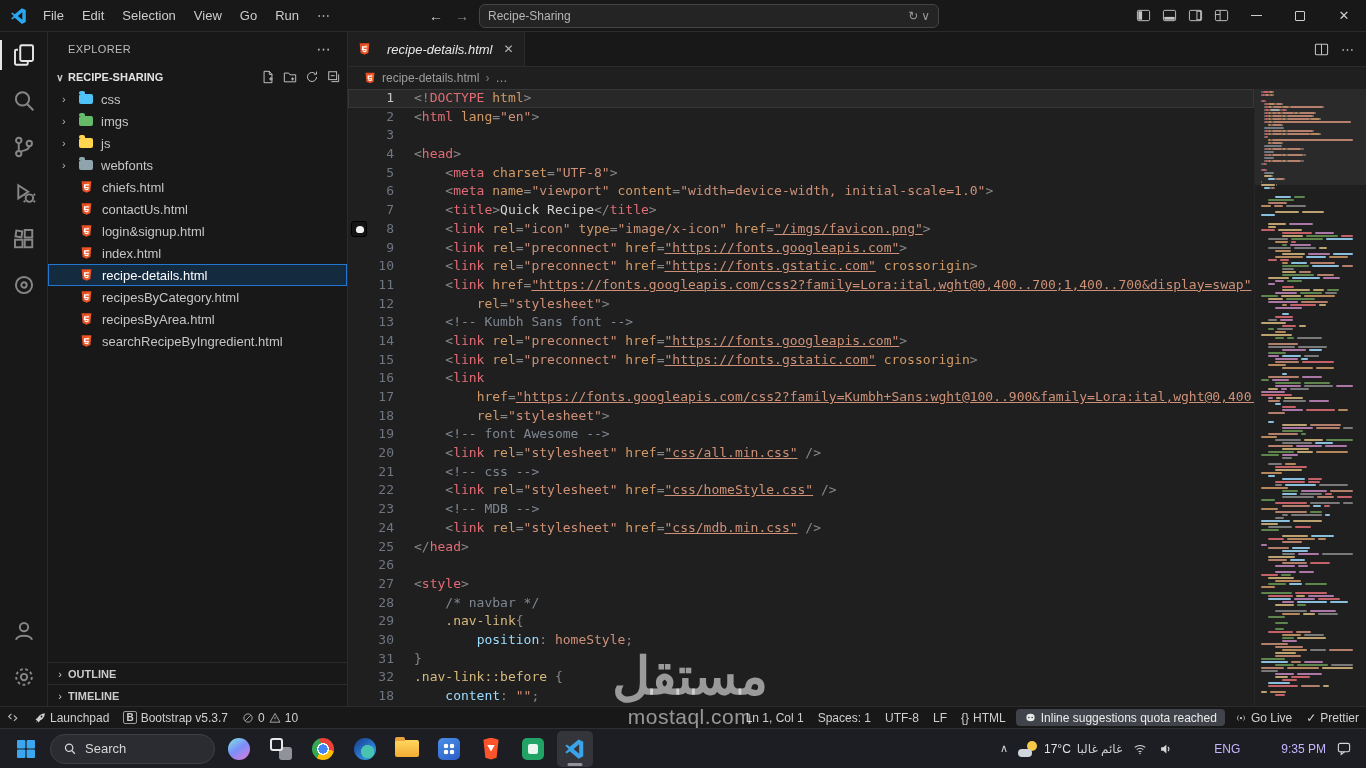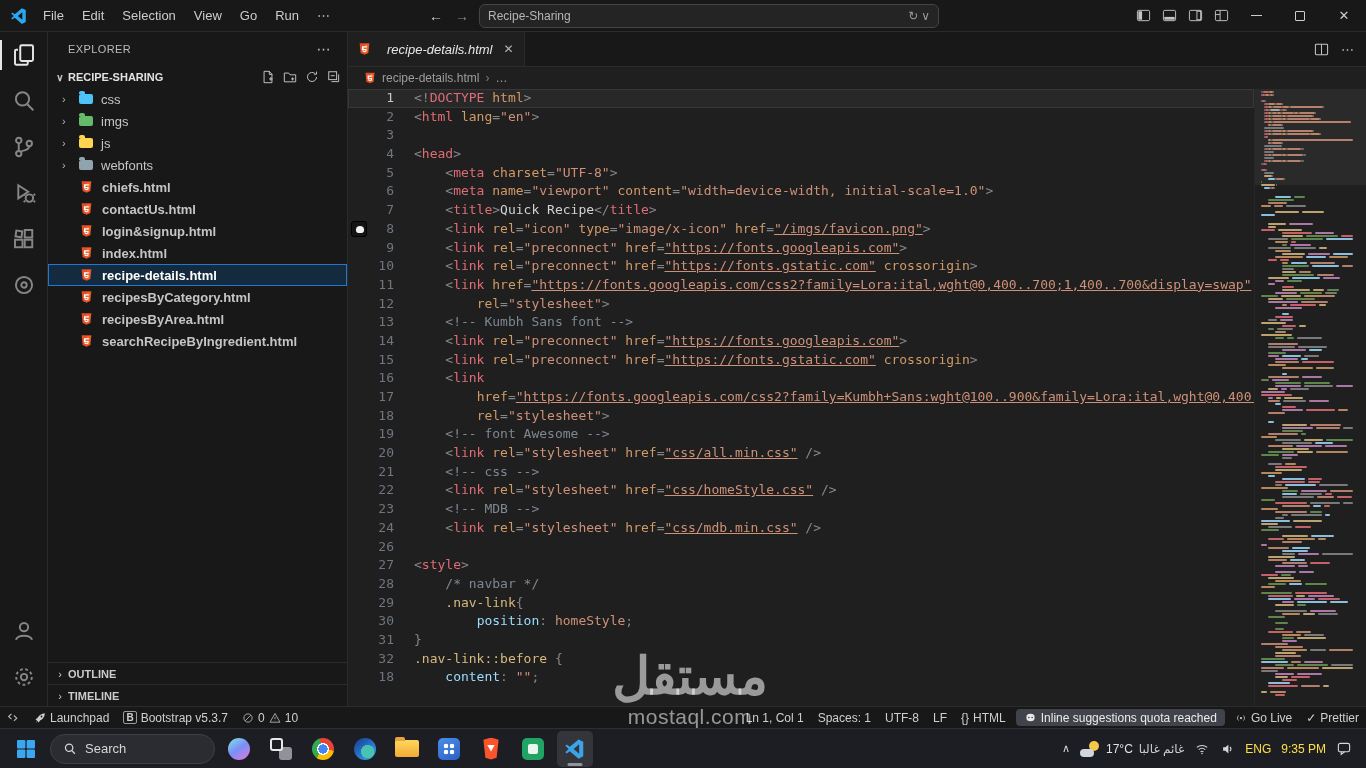--- a/index.html
+++ b/index.html
@@ -38,21 +38,21 @@
   .sidebar{width:300px;background:#181818;border-right:1px solid #2b2b2b;display:flex;flex-direction:column;flex:none;}
   .sb-title{height:34px;display:flex;align-items:center;justify-content:space-between;padding:0 16px 0 20px;font-size:11px;letter-spacing:.4px;color:#bbbbbb;flex:none;}
   .sb-title .more{font-size:14px;color:#c5c5c5;}
   .project-row{height:22px;display:flex;align-items:center;padding:0 6px 0 4px;font-size:11px;font-weight:700;color:#e2e2e2;flex:none;}
   .project-row .chev{width:16px;text-align:center;font-size:10px;color:#cccccc;}
   .proj-actions{margin-left:auto;display:flex;gap:8px;align-items:center;}
   .proj-actions svg{stroke:#c5c5c5;fill:none;stroke-width:1.1;display:block;}
   .tree{flex:1;overflow:hidden;}
   .tree-row{height:22px;display:flex;align-items:center;font-size:13px;color:#c5c5c5;position:relative;}
   .folder-row{padding-left:14px;}
-  .file-row{padding-left:32px;font-weight:bold;}
+  .file-row{padding-left:32px;}
   .tree-chev{width:14px;font-size:11px;color:#b5b5b5;margin-right:3px;}
   .folder-icon{width:14px;height:10px;border-radius:2px;position:relative;margin-right:8px;flex:none;background:#90a4ae;}
   .folder-icon::before{content:"";position:absolute;top:-3px;left:0;width:6px;height:3px;border-radius:2px 2px 0 0;background:inherit;}
   .file-icon{width:14px;height:14px;margin-right:8px;flex:none;display:flex;align-items:center;}
   .tree-row.selected{background:rgba(14,89,156,.30);color:#ffffff;}
   .tree-row.selected::after{content:"";position:absolute;inset:0;border:1px solid #2477ce;pointer-events:none;}
   .sb-bottom{flex:none;}
   .sb-section{height:22px;display:flex;align-items:center;border-top:1px solid #2b2b2b;font-size:11px;font-weight:700;color:#cccccc;padding-left:4px;}
   .sb-section .chev{width:16px;text-align:center;font-size:11px;font-weight:400;}
 
@@ -116,21 +116,21 @@
   .icon-taskview .tv-b{right:0;bottom:0;background:#8f9399;}
   .icon-taskview .tv-f{left:0;top:0;border:2px solid #e8e8e8;background:#1d1e23;}
   .tray{margin-left:auto;display:flex;align-items:center;gap:10px;padding-right:6px;}
   .tray-caret{color:#d6d6d6;font-size:11px;}
   .weather{display:flex;align-items:center;gap:6px;font-size:12px;color:#e2e2e2;}
   .weather-desc{color:#cfcfcf;}
   .w-icon{width:20px;height:16px;position:relative;}
   .w-icon::before{content:"";position:absolute;right:1px;top:0;width:10px;height:10px;border-radius:50%;background:#f7c948;}
   .w-icon::after{content:"";position:absolute;left:0;bottom:0;width:14px;height:8px;border-radius:6px;background:#cfd6dd;}
   .tray svg{display:block;}
-  .tray-txt{font-size:12px;color:#fde047;}
+  .tray-txt{font-size:12px;color:#c4b5fd;margin-left:31px;}
 
   
   .watermark{position:absolute;left:585px;top:648px;width:210px;text-align:center;color:rgba(255,255,255,.55);z-index:40;pointer-events:none;}
   .wm-logo{font-size:52px;font-weight:700;line-height:1.1;}
   .wm-site{font-size:21px;letter-spacing:.5px;}
 </style>
 </head>
 <body>
 
 <div class="screen">
@@ -457,20 +457,21 @@
             <div class="code-line"><span class="line-num">15</span><span class="line-text"><span class="tk-pl">    </span><span class="tk-pu">&lt;</span><span class="tk-tg">link</span><span class="tk-at"> rel</span><span class="tk-pu">=</span><span class="tk-st">"preconnect"</span><span class="tk-at"> href</span><span class="tk-pu">=</span><span class="tk-ln">"https://fonts.gstatic.com"</span><span class="tk-at"> crossorigin</span><span class="tk-pu">&gt;</span></span></div>
             <div class="code-line"><span class="line-num">16</span><span class="line-text"><span class="tk-pl">    </span><span class="tk-pu">&lt;</span><span class="tk-tg">link</span></span></div>
             <div class="code-line"><span class="line-num">17</span><span class="line-text"><span class="tk-pl">        </span><span class="tk-at">href</span><span class="tk-pu">=</span><span class="tk-ln">"https://fonts.googleapis.com/css2?family=Kumbh+Sans:wght@100..900&amp;family=Lora:ital,wght@0,400..700;1,400..700&amp;display=swap"</span></span></div>
             <div class="code-line"><span class="line-num">18</span><span class="line-text"><span class="tk-pl">        </span><span class="tk-at">rel</span><span class="tk-pu">=</span><span class="tk-st">"stylesheet"</span><span class="tk-pu">&gt;</span></span></div>
             <div class="code-line"><span class="line-num">19</span><span class="line-text"><span class="tk-pl">    </span><span class="tk-cm">&lt;!-- font Awesome --&gt;</span></span></div>
             <div class="code-line"><span class="line-num">20</span><span class="line-text"><span class="tk-pl">    </span><span class="tk-pu">&lt;</span><span class="tk-tg">link</span><span class="tk-at"> rel</span><span class="tk-pu">=</span><span class="tk-st">"stylesheet"</span><span class="tk-at"> href</span><span class="tk-pu">=</span><span class="tk-ln">"css/all.min.css"</span><span class="tk-pu"> /&gt;</span></span></div>
             <div class="code-line"><span class="line-num">21</span><span class="line-text"><span class="tk-pl">    </span><span class="tk-cm">&lt;!-- css --&gt;</span></span></div>
             <div class="code-line"><span class="line-num">22</span><span class="line-text"><span class="tk-pl">    </span><span class="tk-pu">&lt;</span><span class="tk-tg">link</span><span class="tk-at"> rel</span><span class="tk-pu">=</span><span class="tk-st">"stylesheet"</span><span class="tk-at"> href</span><span class="tk-pu">=</span><span class="tk-ln">"css/homeStyle.css"</span><span class="tk-pu"> /&gt;</span></span></div>
             <div class="code-line"><span class="line-num">23</span><span class="line-text"><span class="tk-pl">    </span><span class="tk-cm">&lt;!-- MDB --&gt;</span></span></div>
             <div class="code-line"><span class="line-num">24</span><span class="line-text"><span class="tk-pl">    </span><span class="tk-pu">&lt;</span><span class="tk-tg">link</span><span class="tk-at"> rel</span><span class="tk-pu">=</span><span class="tk-st">"stylesheet"</span><span class="tk-at"> href</span><span class="tk-pu">=</span><span class="tk-ln">"css/mdb.min.css"</span><span class="tk-pu"> /&gt;</span></span></div>
+            <div class="code-line"><span class="line-num">25</span><span class="line-text"><span class="tk-pu">&lt;/</span><span class="tk-tg">head</span><span class="tk-pu">&gt;</span></span></div>
             <div class="code-line"><span class="line-num">26</span><span class="line-text"></span></div>
             <div class="code-line"><span class="line-num">27</span><span class="line-text"><span class="tk-pu">&lt;</span><span class="tk-tg">style</span><span class="tk-pu">&gt;</span></span></div>
             <div class="code-line"><span class="line-num">28</span><span class="line-text"><span class="tk-pl">    </span><span class="tk-cm">/* navbar */</span></span></div>
             <div class="code-line"><span class="line-num">29</span><span class="line-text"><span class="tk-pl">    </span><span class="tk-se">.nav-link</span><span class="tk-pu">{</span></span></div>
             <div class="code-line"><span class="line-num">30</span><span class="line-text"><span class="tk-pl">        </span><span class="tk-pr">position</span><span class="tk-pu">:</span><span class="tk-vl"> homeStyle</span><span class="tk-pu">;</span></span></div>
             <div class="code-line"><span class="line-num">31</span><span class="line-text"><span class="tk-pu">}</span></span></div>
             <div class="code-line"><span class="line-num">32</span><span class="line-text"><span class="tk-se">.nav-link::before</span><span class="tk-pl"> </span><span class="tk-pu">{</span></span></div>
             <div class="code-line"><span class="line-num">18</span><span class="line-text"><span class="tk-pl">    </span><span class="tk-pr">content</span><span class="tk-pu">:</span><span class="tk-vl"> ""</span><span class="tk-pu">;</span></span></div>
           </div>
         <div class="minimap" id="minimap">

